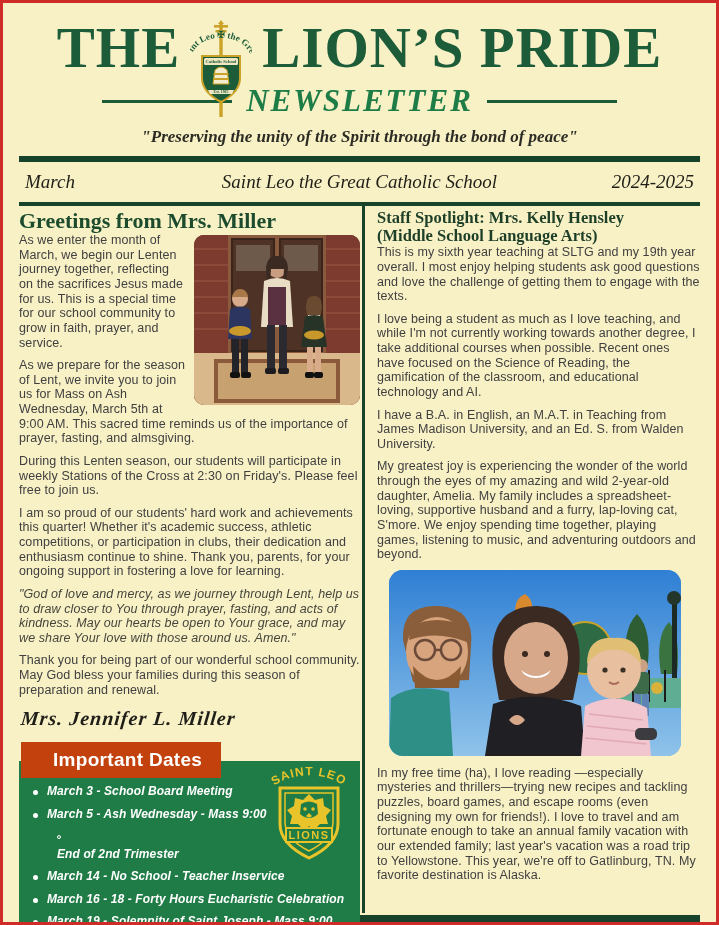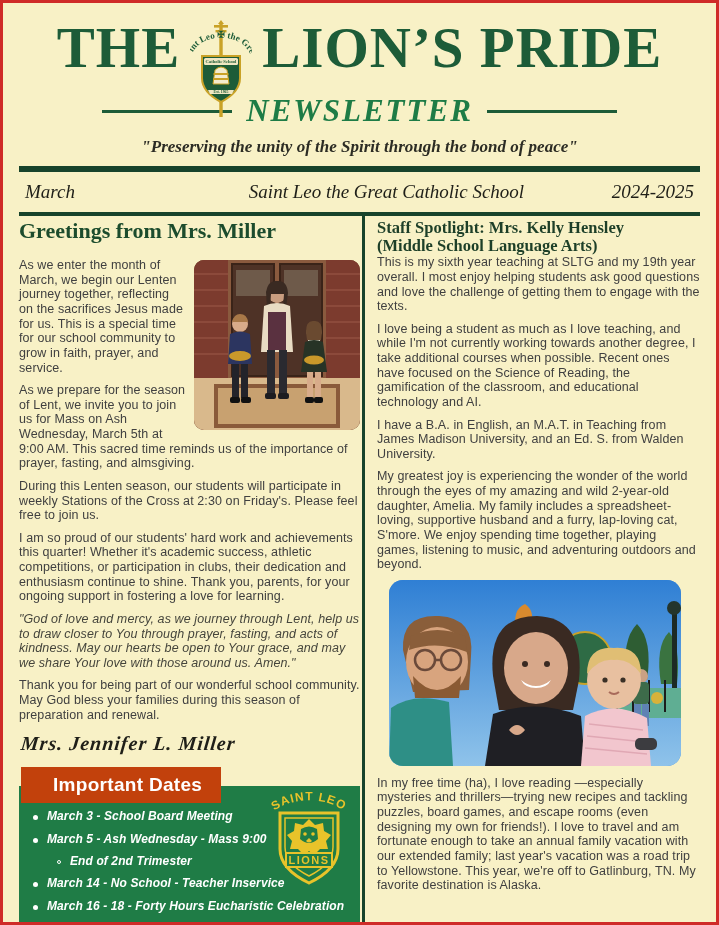--- a/index.html
+++ b/index.html
@@ -10,48 +10,48 @@
     font-family:"Liberation Sans", sans-serif; color:#3c3c34;
   }
   
   .masthead { text-align:center; padding-top:10px; }
   .title-row { display:flex; align-items:center; justify-content:center; gap:8px; height:68px; }
   .title-word {
     font-family:"Liberation Serif", serif; font-weight:bold; color:#1d5c38;
     font-size:57px; letter-spacing:1px; line-height:1;
   }
   .crest-wrap { width:62px; height:100px; margin:14px 2px -32px; position:relative; z-index:3; }
-  .newsletter-row { display:flex; align-items:center; justify-content:center; gap:14px; margin-top:12px; }
+  .newsletter-row { display:flex; align-items:center; justify-content:center; gap:14px; margin-top:2px; }
   .newsletter-line { width:130px; height:3px; background:#1d5c38; }
   .newsletter-text {
     font-family:"Liberation Serif", serif; font-style:italic; font-weight:bold;
     color:#1e7c46; font-size:31px; letter-spacing:2px;
   }
   .motto {
     margin-top:8px; font-family:"Liberation Serif", serif; font-style:italic; font-weight:bold;
     color:#2c2c24; font-size:17px;
   }
   .rule { margin:0 16px; background:#17432b; }
   .rule.thick { height:6px; margin-top:9px; }
   .rule.thin { height:4px; }
   .info-bar {
     display:flex; align-items:center; justify-content:space-between;
     padding:9px 6px; margin:0 16px;
     font-family:"Liberation Serif", serif; font-style:italic; font-weight:normal;
     font-size:19px; color:#1f1f18;
   }
-  .info-bar .center { position:absolute; left:50%; transform:translateX(-50%);margin-left:27px; }
+  .info-bar .center { position:absolute; left:50%; transform:translateX(-50%); }
   
   .content { display:flex; padding:0 16px; align-items:stretch; height:707px; }
   .col-left { width:341px; padding-top:3px; }
   .col-divider { width:3px; background:#17432b; margin-left:2px; }
   .col-right { flex:1; padding:3px 0 0 12px; }
   h2.section {
     font-family:"Liberation Serif", serif; font-weight:bold; color:#1c4c2d;
-    font-size:22px; line-height:1.1; margin-bottom:15px;
+    font-size:22px; line-height:1.1; margin-bottom:0;
   }
   h2.section.small { font-size:16.5px; color:#1d3f28; margin-bottom:0; }
   p.body { font-size:12.5px; line-height:1.17; margin-bottom:8px; color:#404040; letter-spacing:.1px; }
   p.body.quote { font-style:italic; color:#45453c; }
   .signature {
     font-family:cursive; font-style:italic; font-weight:bold; font-size:20px;
     color:#1f1f18; margin:10px 0 12px 2px; transform:skewX(-6deg); letter-spacing:1px;
   }
   
   .photo-left {
@@ -71,21 +71,21 @@
     padding:7px 0 7px 32px; letter-spacing:.3px;
   }
   .dates-body {
     position:relative; margin-top:-17px; background:#1f7c46;
     padding:24px 10px 10px 14px; min-height:158px;
   }
   .date-item { display:flex; align-items:flex-start; gap:9px; margin-bottom:8.5px; }
   .date-item .bullet {
     flex:0 0 auto; width:5px; height:5px; border-radius:50%; background:#fff; margin-top:5px;
   }
-  .date-item.sub { padding-left:24px; }
+  .date-item.sub { padding-left:24px;flex-direction:column; }
   .date-item.sub .bullet { background:transparent; border:1.5px solid #fff; width:4px; height:4px; }
   .date-item .dtext { color:#ffffff; font-weight:bold; font-size:12px; line-height:1.15; letter-spacing:.1px;font-style:italic; }
   .lions-logo { position:absolute; top:5px; right:8px; width:86px; height:98px; }
   
   .footer-rule { margin:2px 16px 0; height:7px; background:#17432b; }
   .page-num {
     text-align:right; padding:1px 20px 0 0;
     font-family:"Liberation Serif", serif; font-style:italic; font-weight:bold;
     font-size:16px; color:#1f1f18;
   }

